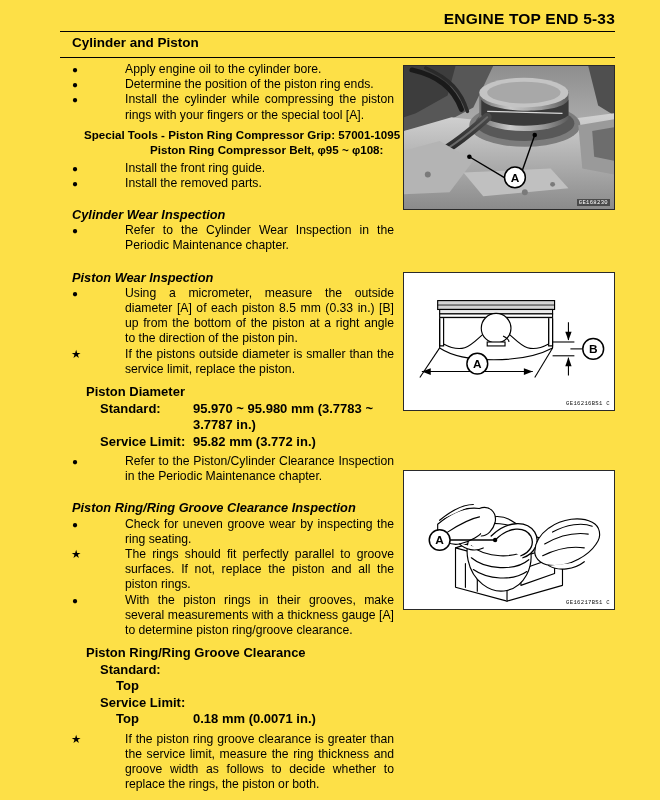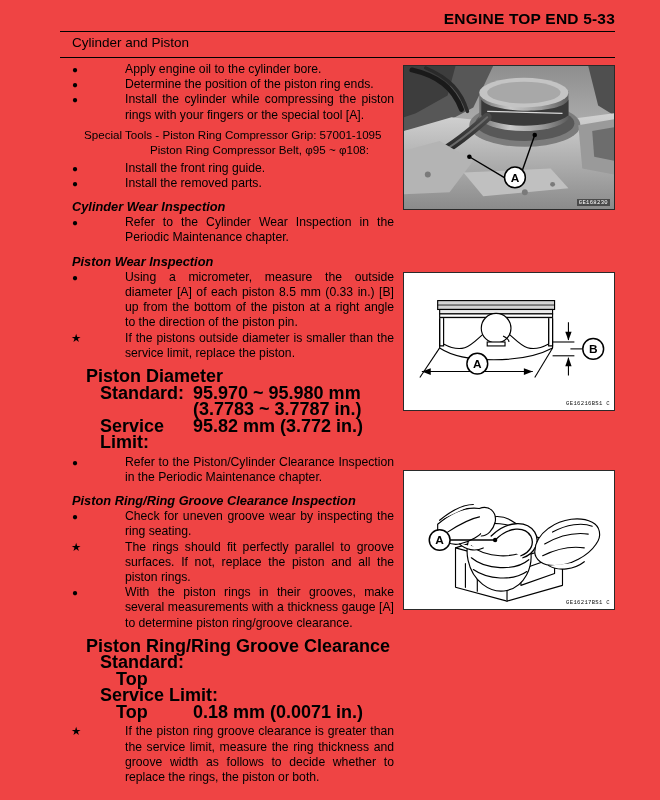--- a/index.html
+++ b/index.html
@@ -4,21 +4,21 @@
 <style>
   html, body {
     margin: 0;
     padding: 0;
     background: #ffffff;
   }
   .page {
     position: relative;
     width: 660px;
     height: 800px;
-    background: #ef4444;
+    background: #fde047;
     font-family: "Liberation Sans", sans-serif;
     color: #000000;
     overflow: hidden;
   }
 
   
   .page-header {
     position: absolute;
     top: 10px;
     left: 60px;
@@ -36,21 +36,21 @@
     border-top: 1.6px solid #000;
   }
   .rule-top { top: 31px; }
   .rule-bottom { top: 57px; }
 
   .section-title {
     position: absolute;
     top: 35px;
     left: 72px;
     font-size: 13.5px;
-    font-weight: normal;
+    font-weight: bold;
   }
 
   
   .col {
     position: absolute;
     left: 72px;
     top: 62px;
     width: 322px;
     font-size: 12.2px;
     line-height: 15.2px;
@@ -74,43 +74,43 @@
   .mark.dot { font-size: 10px; }
   .mark.star { font-size: 11.5px; left: -1px; }
   .bullet-row .txt { display: block; margin-left: 40px; }
   .just { text-align: justify; text-justify: inter-word; }
 
   
   .sub-head {
     font-style: italic;
     font-weight: bold;
     font-size: 12.8px;
-    margin-top: 8px;
+    margin-top: 16px;
     margin-bottom: 1px;
   }
 
   
   .tools {
-    font-weight: normal;
+    font-weight: bold;
     font-size: 11.6px;
     line-height: 15.4px;
     margin-top: 4px;
     margin-bottom: 3px;
     padding-left: 12px;
   }
   .tools .t-line { white-space: nowrap; }
   .tools .t-line.indent1 { padding-left: 66px; }
   .tools .t-line.indent2 { padding-left: 96px; }
 
   
   .spec {
     margin-top: 7px;
     margin-bottom: 4px;
     font-weight: bold;
-    font-size: 18px;
+    font-size: 13px;
     line-height: 16.5px;
     padding-left: 14px;
   }
   .spec .spec-title { font-weight: bold; }
   .spec .spec-row {
     display: flex;
     padding-left: 14px;
   }
   .spec .spec-row .lab { width: 93px; flex: 0 0 93px; }
   .spec .spec-row .val { flex: 1 1 auto; }

